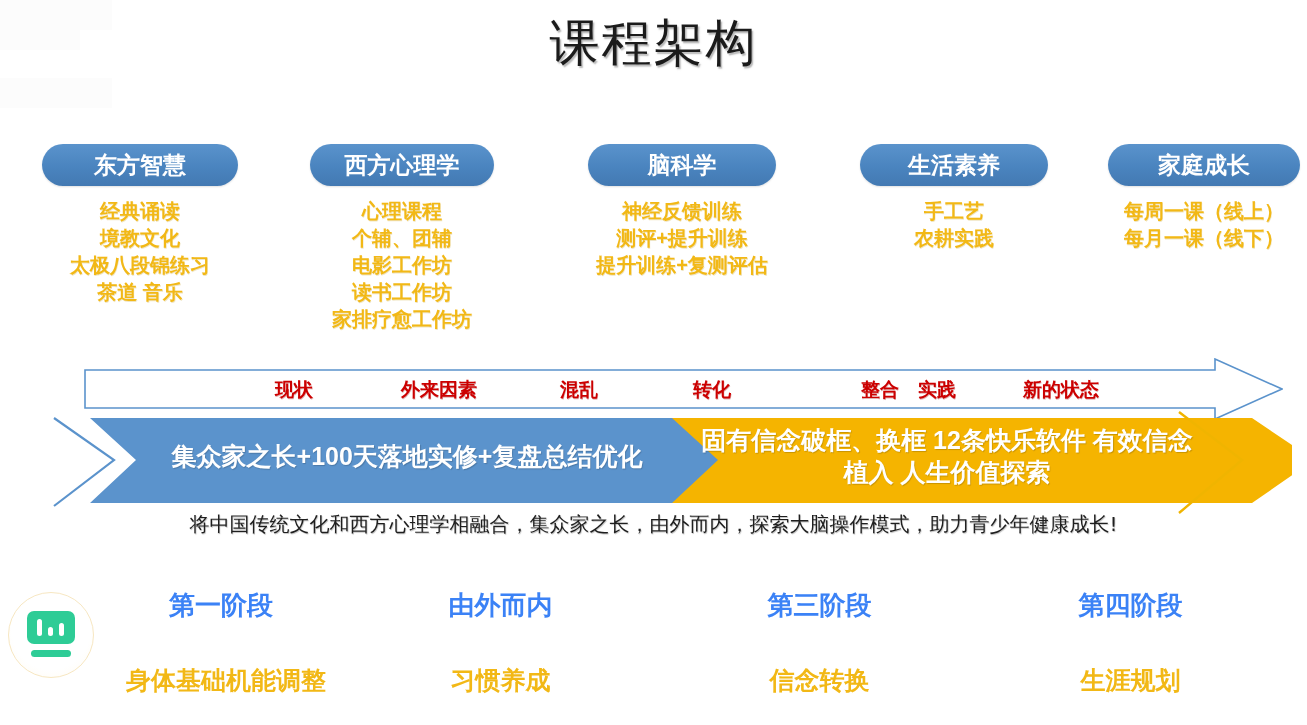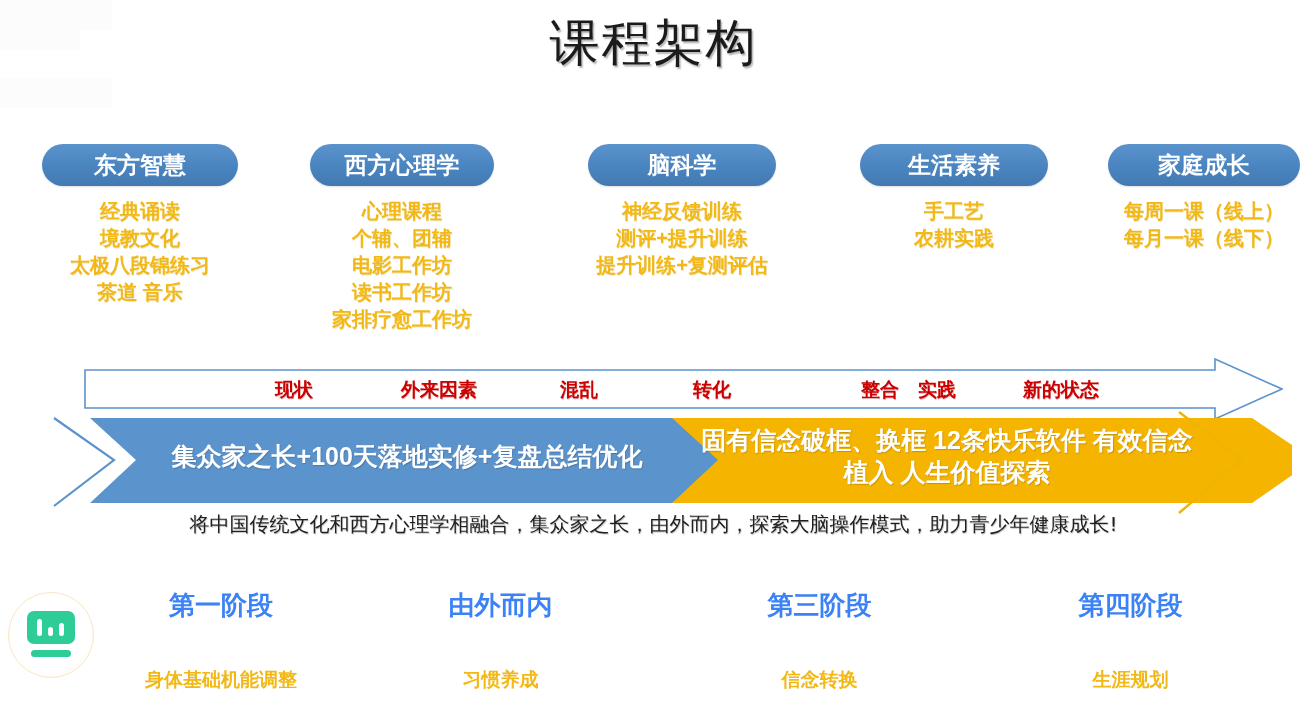--- a/index.html
+++ b/index.html
@@ -179,21 +179,21 @@
     display: block;
     font-size: 26px;
     line-height: 34px;
     font-weight: bold;
     color: #3b82f6;
     white-space: nowrap;
   }
   .stage-desc {
     display: block;
     margin-top: 45px;
-    font-size: 19px;
+    font-size: 25px;
     line-height: 26px;
     font-weight: bold;
     color: #f2b816;
     white-space: nowrap;
   }
 
   
   .logo-wrap {
     position: absolute;
     left: 8px;

